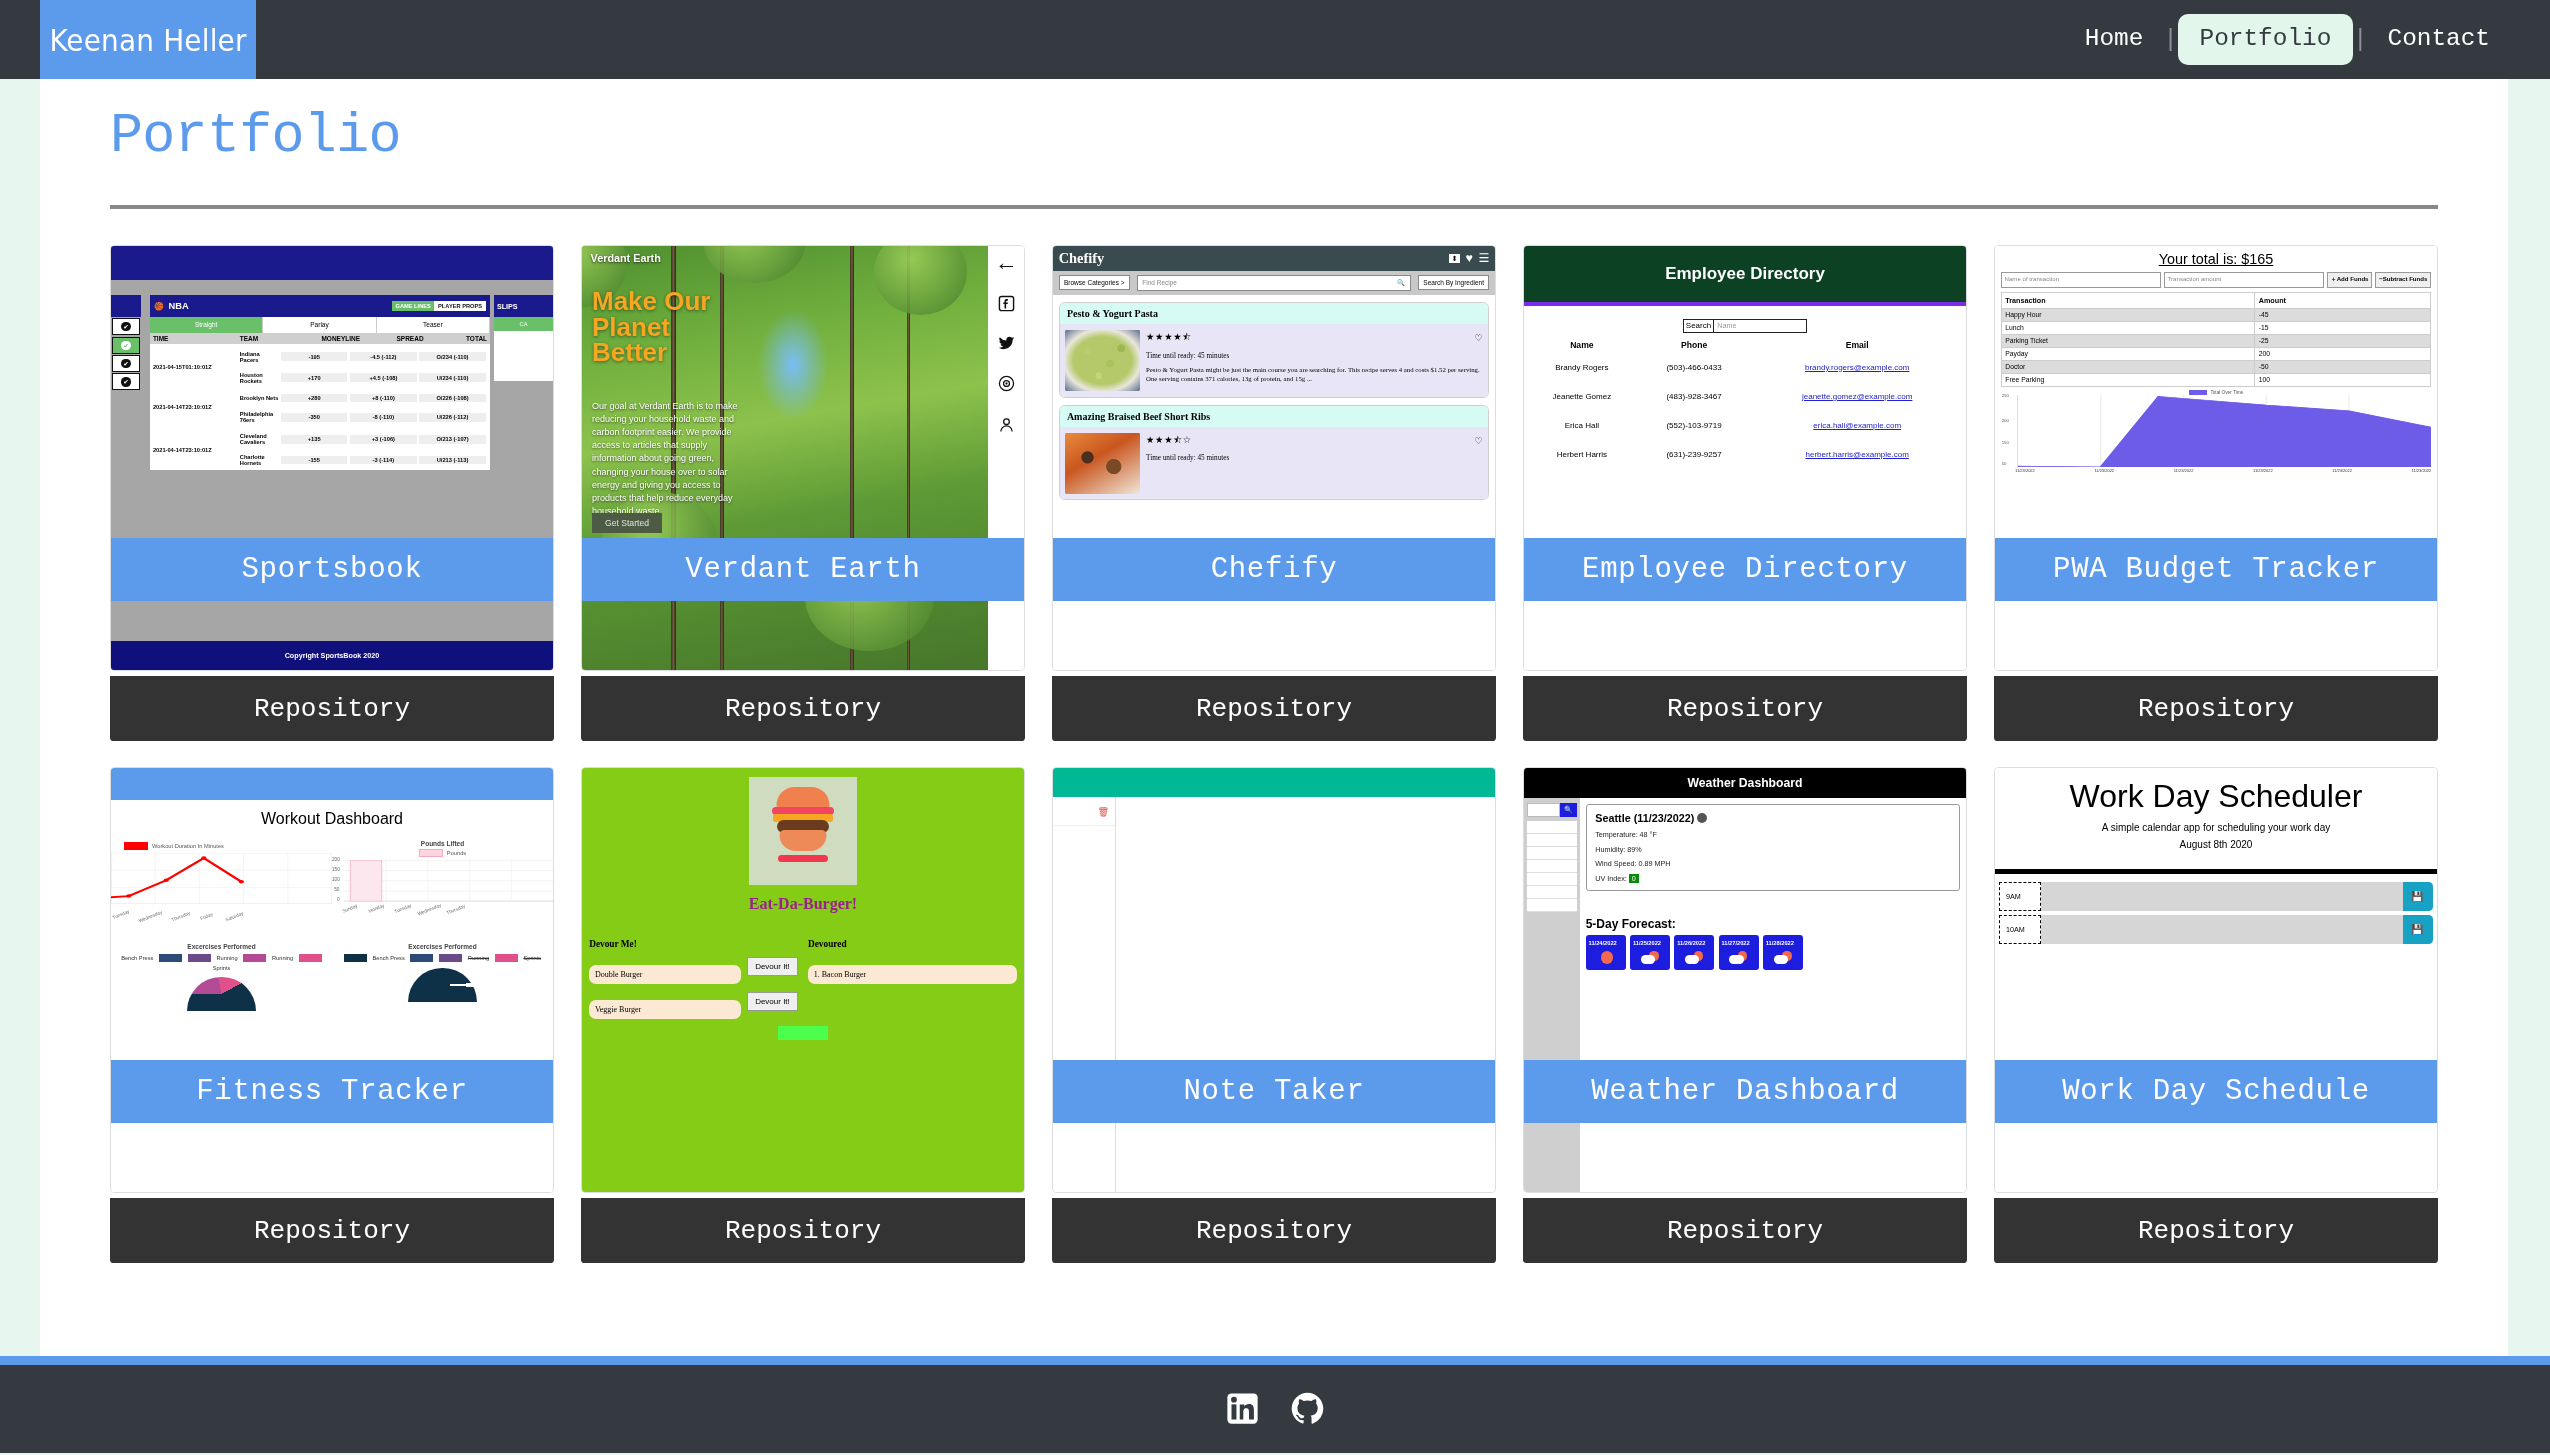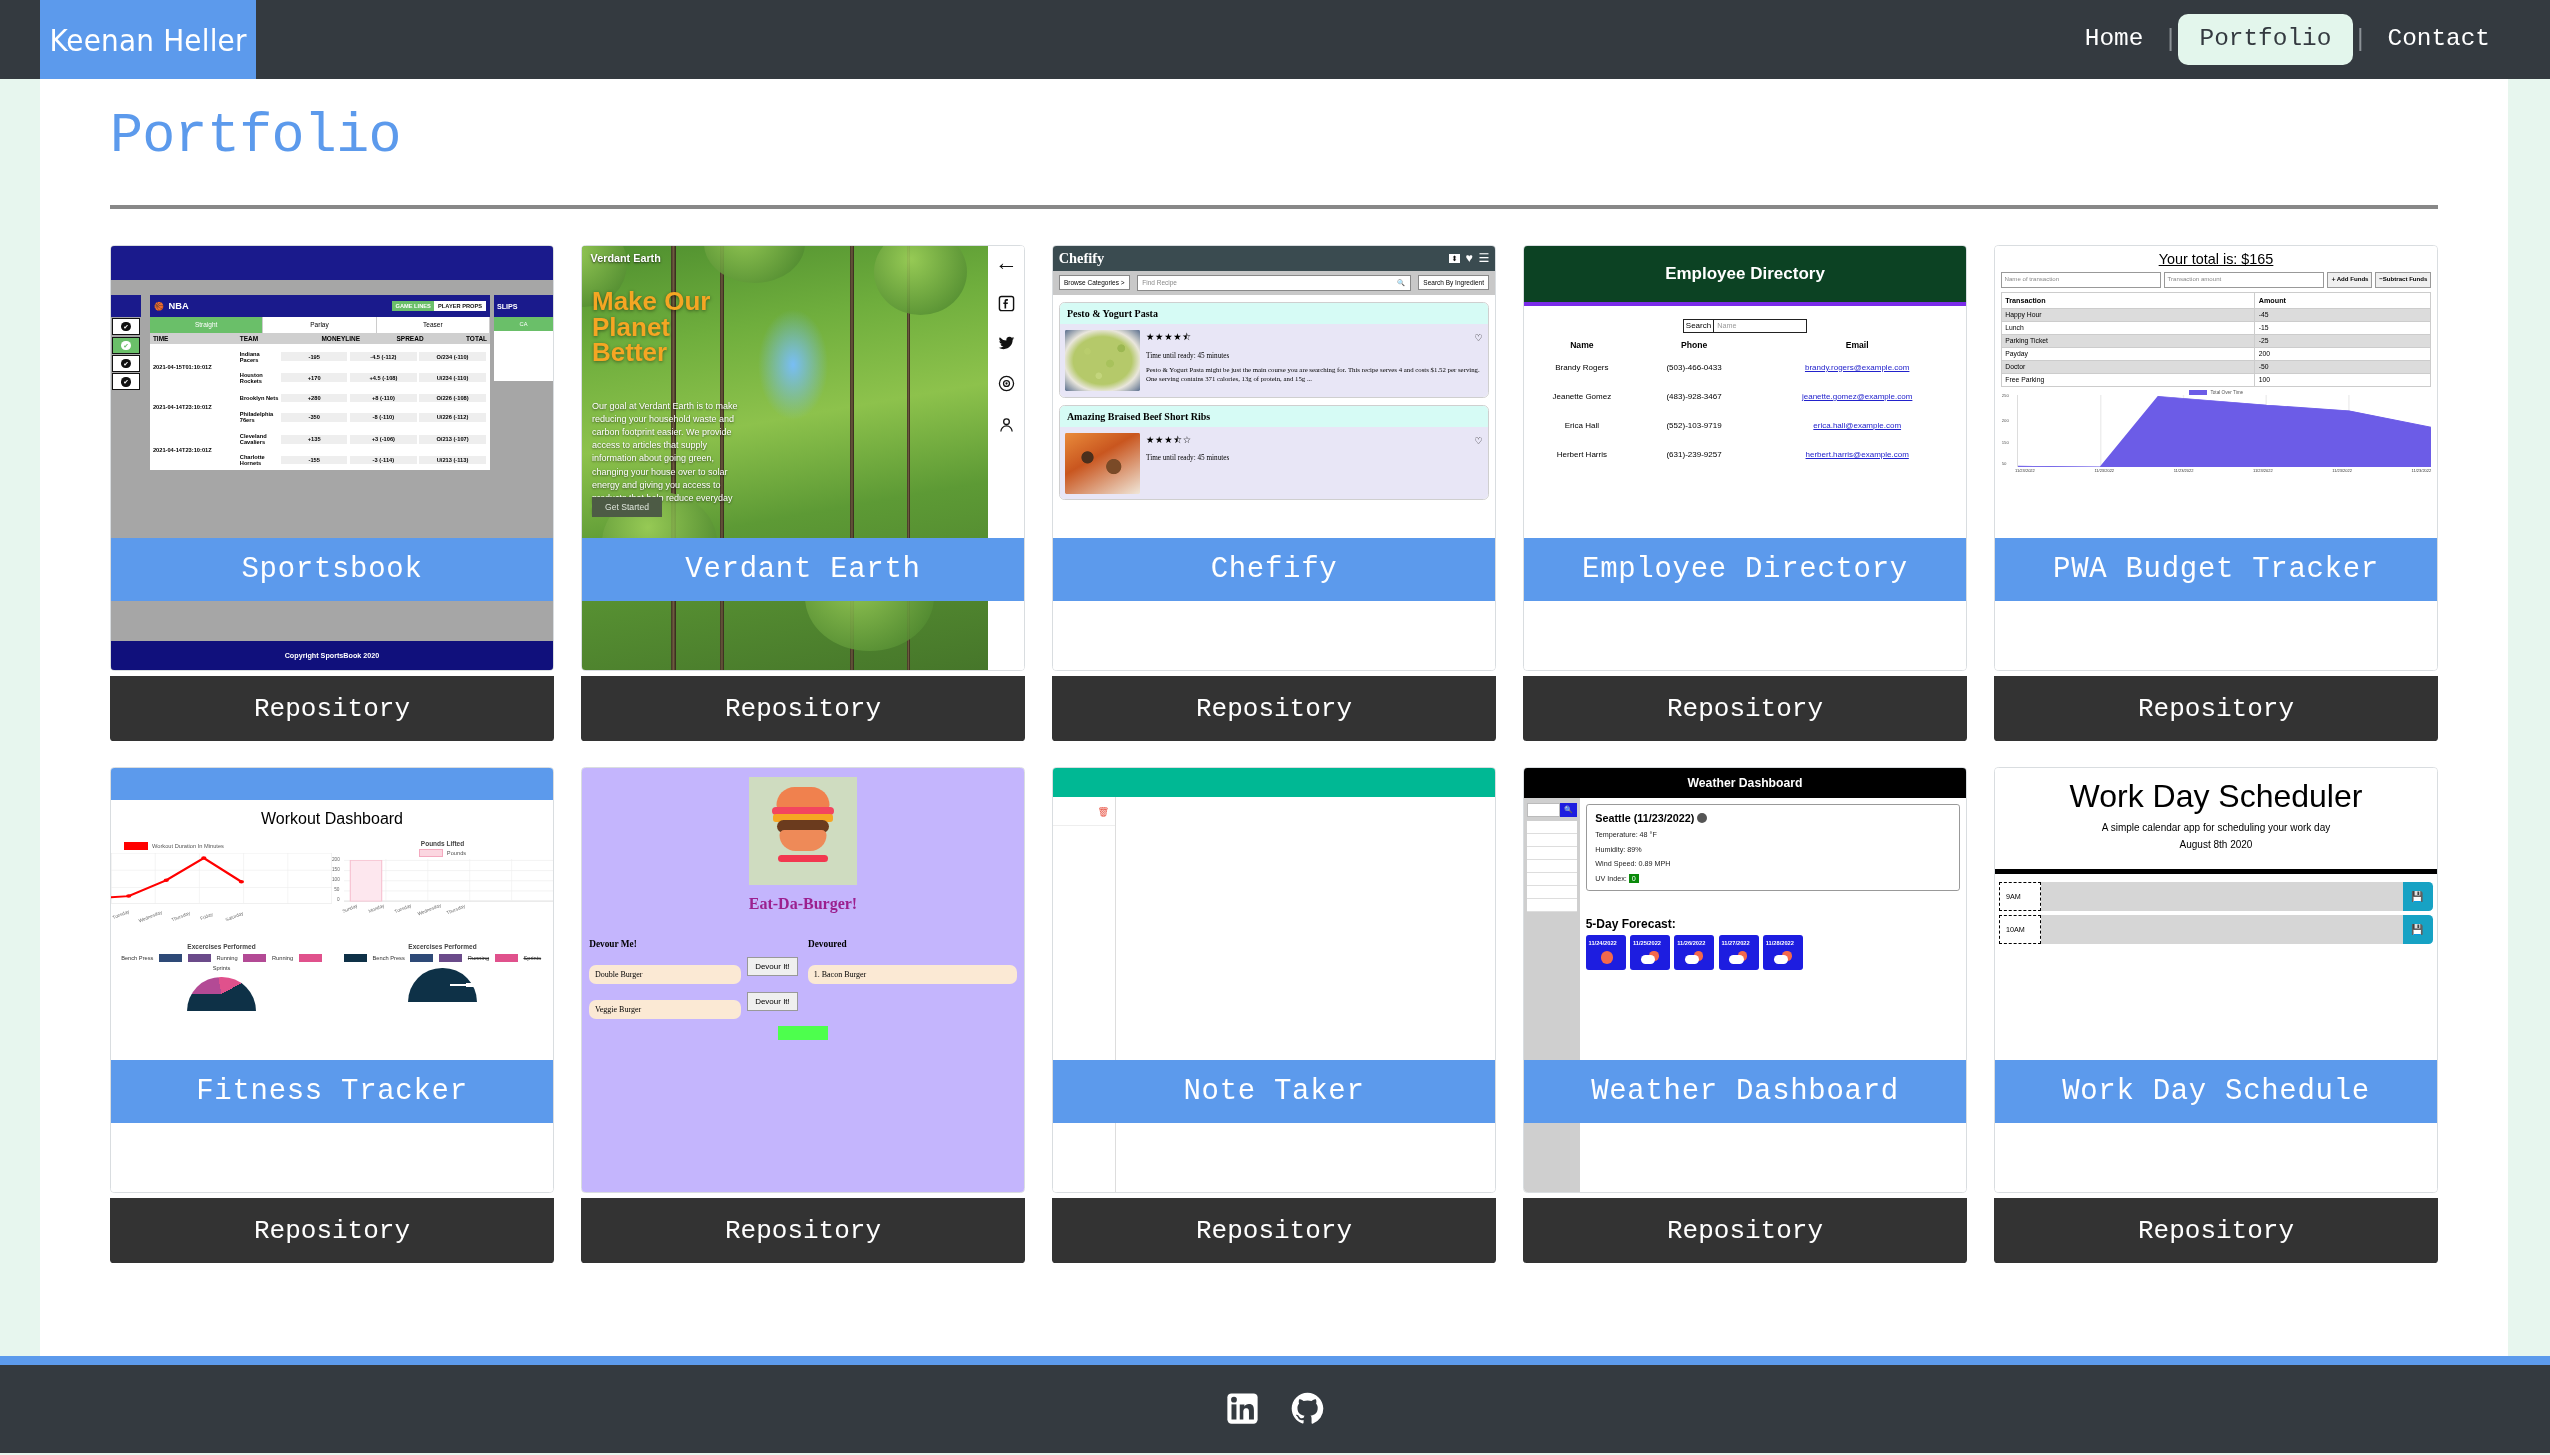--- a/index.html
+++ b/index.html
@@ -192,21 +192,21 @@
               background:linear-gradient(90deg,#3e3323,#6d5a3e,#2e2618); }
   .ve-leaf { position:absolute; border-radius:50%;
              background:radial-gradient(circle at 40% 35%, #9fd15a, #3f7a27); opacity:.85; }
   .ve-brand { position:absolute; left:8.6px; top:5.7px; color:#fff; font-size:10.8px;
               font-weight:bold; text-shadow:0 0.7px 2.2px rgba(0,0,0,.7); z-index:4; }
   .ve-h { position:absolute; left:10px; top:43px; color:#f5a623; font-size:26px;
           font-weight:bold; line-height:.98; text-shadow:0 1.4px 3.6px rgba(0,0,0,.45);
           z-index:4; width:158px; }
   .ve-p { position:absolute; left:10px; top:154px; color:#fff; font-size:9px;
           line-height:1.45; width:154px; text-shadow:0 0.7px 2.2px rgba(0,0,0,.6); z-index:4; }
-  .ve-btn { position:absolute; left:10px; top:251px; background:#4d5b45; color:#dfe6dc;
+  .ve-btn { position:absolute; left:10px; top:267px; background:#4d5b45; color:#dfe6dc;
             font-size:8.6px; padding:5px 13px; z-index:4; }
   .ve-side { position:absolute; right:0; top:0; bottom:0; width:36px; background:#fff;
              display:flex; flex-direction:column; align-items:center; }
   .ve-arrow { font-size:23px; color:#111; margin-top:4.3px; line-height:1; }
   .ve-ico { margin-top:21.6px; }
 
   
   .cf { position:absolute; inset:0; background:#fff; }
   .cf-bar { background:#3a4b50; height:24.4px; display:flex; align-items:center;
             padding:0 5.7px; }
@@ -288,21 +288,21 @@
             gap:3.6px; justify-content:center; margin-top:2.2px; }
   .ft-leg i { width:24.4px; height:8px; display:inline-block; }
   .ft-ax { font-size:4.7px; color:#666; }
   .ft-pies { display:flex; margin-top:10px; }
   .ft-pie-leg { font-size:5.7px; color:#333; display:flex; flex-wrap:wrap;
                 gap:2.9px 5.7px; justify-content:center; align-items:center; }
   .ft-pie-leg i { width:23px; height:8px; display:inline-block; }
 
   
   .mo { position:absolute; inset:0; background:#dda köpa; }
-  .mo { background:#c4b5fd; }
+  .mo { background:#84cc16; }
   .mo-logo { width:108px; height:108px; margin:8.6px auto 0; background:#cfdcc0;
              position:relative; overflow:hidden; }
   .mo-name { text-align:center; color:#9c1f8e; font-size:16px; font-weight:bold;
              margin-top:10px; font-family:"Liberation Serif", serif; }
   .mo-cols { display:flex; margin-top:26px; padding:0 7.2px; gap:10px; }
   .mo-col { flex:1; }
   .mo-h { font-size:9.3px; font-weight:bold; font-family:"Liberation Serif", serif; }
   .mo-item { background:#fbe9d4; font-size:8px; padding:5px 5.7px; margin-top:16px;
              font-family:"Liberation Serif", serif; display:flex; align-items:center;border-radius:7px; }
   .mo-dev { background:#efefef; border:0.7px solid #999; font-size:8px;

